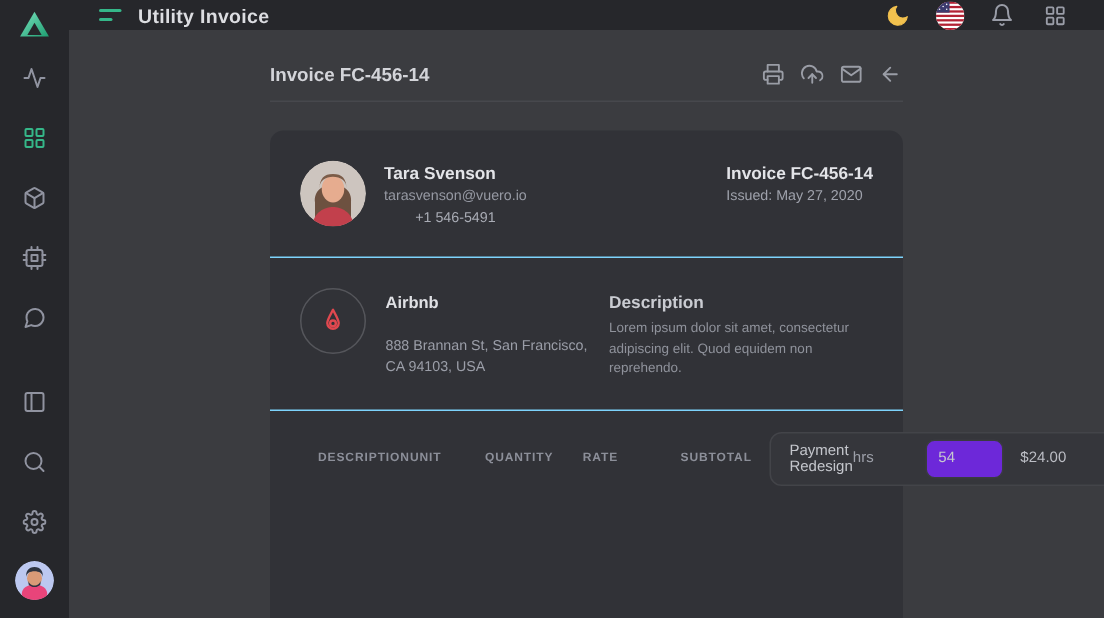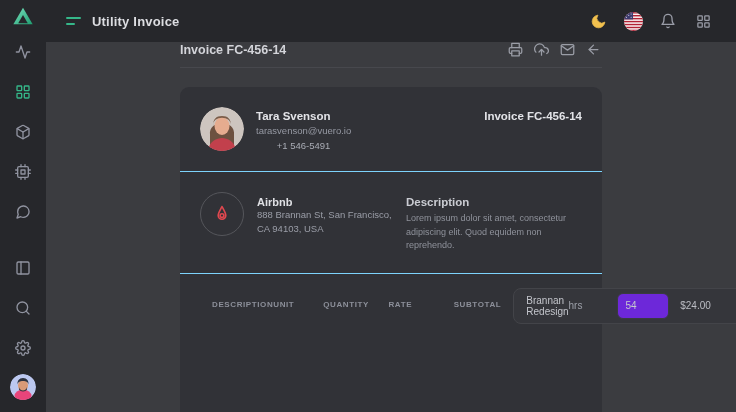--- a/index.html
+++ b/index.html
@@ -6,21 +6,21 @@
   html, body { width: 736px; height: 412px; overflow: hidden; }
   body {
     font-family: "Liberation Sans", sans-serif;
     background: #3b3c40;
     position: relative;
   }
   svg { display: block; }
 
   
   .topbar {
-    position: absolute; left: 0; top: 0; right: 0; height: 42px;
+    position: absolute; left: 0; top: 0; right: 0; height: 20px;
     background: #26272b;
     display: flex; align-items: center;
     padding-left: 66px; padding-right: 22px;
     z-index: 1;
   }
   .burger { display: flex; flex-direction: column; gap: 4px; cursor: pointer; }
   .burger span { display: block; height: 2px; border-radius: 2px; background: #35b789; }
   .burger .b1 { width: 15px; }
   .burger .b2 { width: 9px; }
   .topbar-title { margin-left: 11px; font-size: 13px; font-weight: bold; color: #dcdde1; letter-spacing: 0.2px; }
@@ -71,21 +71,21 @@
   .meta-line { font-size: 9.5px; color: #9fa2ac; margin-top: 3px; }
 
   .company-logo {
     width: 44px; height: 44px; border-radius: 50%;
     border: 1px solid #55565b; flex: none;
     display: flex; align-items: center; justify-content: center;
     color: #e0484f;
   }
   .company { margin-left: 13px; padding-top: 4px; }
   .company-name { font-size: 11px; font-weight: bold; color: #dfe0e4; }
-  .company-addr { font-size: 9.5px; color: #9b9ea8; margin-top: 0; line-height: 1.5; }
+  .company-addr { font-size: 9.5px; color: #9b9ea8; margin-top: 16px; line-height: 1.5; }
   .desc { margin-left: auto; width: 176px; padding-top: 4px; }
   .desc-title { font-size: 11.5px; font-weight: bold; color: #caccd2; }
   .desc-body { font-size: 9px; color: #8f929b; margin-top: 4px; line-height: 1.5; }
 
   
   .sec-table { padding: 14px 20px 8px; }
   .t-head { display: flex; align-items: center; margin-bottom: 9px; }
   .t-head > div {
     font-size: 8px; font-weight: bold; letter-spacing: 0.6px;
     text-transform: uppercase; color: #8c8f99;
@@ -297,20 +297,21 @@
             <path d="M8 44 C9 34 17 31 22 31 C27 31 35 34 36 44 Z" fill="#c2404c"></path>
           </svg>
         </div>
         <div class="person">
           <div class="person-name">Tara Svenson</div>
           <div class="person-email">tarasvenson@vuero.io</div>
           <div class="person-phone">+1 546-5491</div>
         </div>
         <div class="meta">
           <div class="meta-number">Invoice FC-456-14</div>
+          <div class="meta-line">Issued: May 27, 2020</div>
         </div>
       </section>
 
       <section class="sec">
         <div class="company-logo">
           <svg width="24" height="24" viewBox="0 0 24 24" fill="none" stroke="currentColor" stroke-width="1.6" stroke-linecap="round" stroke-linejoin="round">
             <path d="M12 4.5 C10.8 7 8.2 11 8.2 13.4 A3.8 3.8 0 0 0 15.8 13.4 C15.8 11 13.2 7 12 4.5 Z"></path>
             <circle cx="12" cy="13.6" r="1.9"></circle>
           </svg>
         </div>
@@ -330,21 +331,21 @@
       <section class="sec sec-table">
         <div class="t-head">
           <div class="c-desc">DESCRIPTION</div>
           <div class="c-unit">UNIT</div>
           <div class="c-qty-h">QUANTITY</div>
           <div class="c-rate">RATE</div>
           <div class="c-sub">SUBTOTAL</div>
         </div>
 
         <div class="t-row">
-          <div class="c-desc">Brannan Redesign</div>
+          <div class="c-desc">Payment Redesign</div>
           <div class="c-unit">hrs</div>
           <div class="c-qty"><input class="qty-input" type="text" value="54" style=""></div>
           <div class="c-rate">$24.00</div>
           <div class="c-sub">$1,296.00</div>
         </div>
 
       </section>
 
     </div>
   </div>

